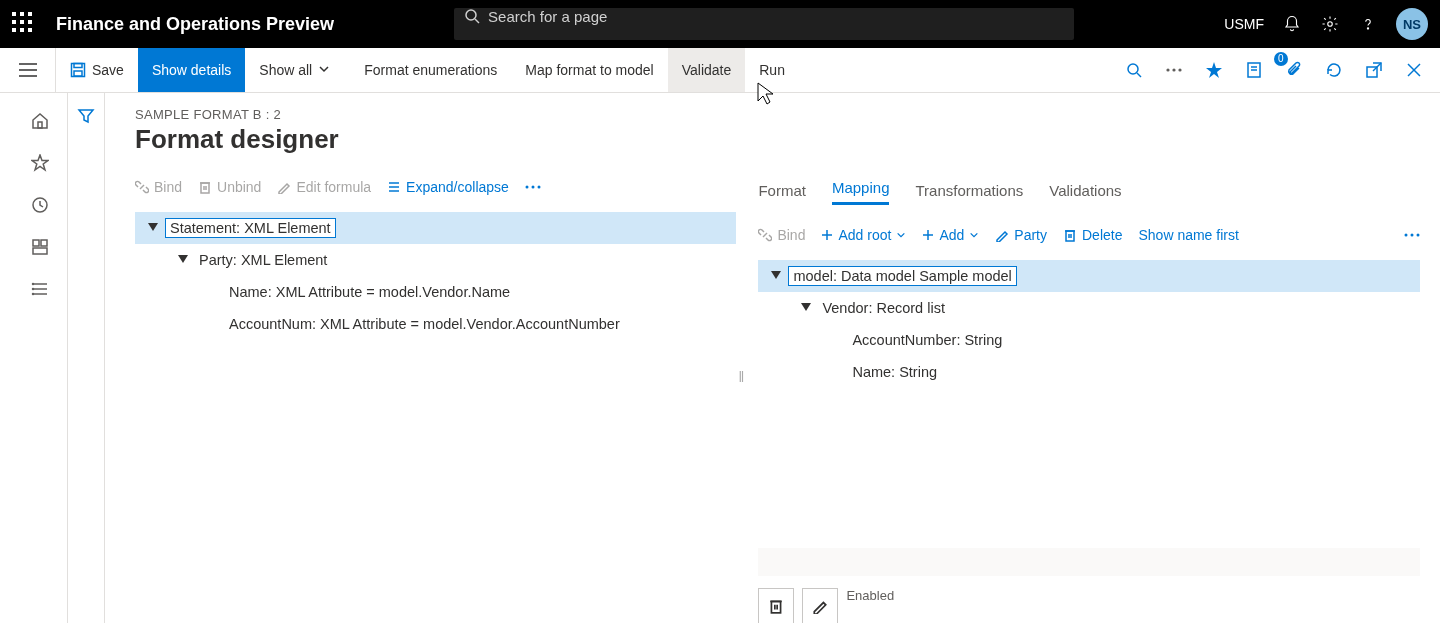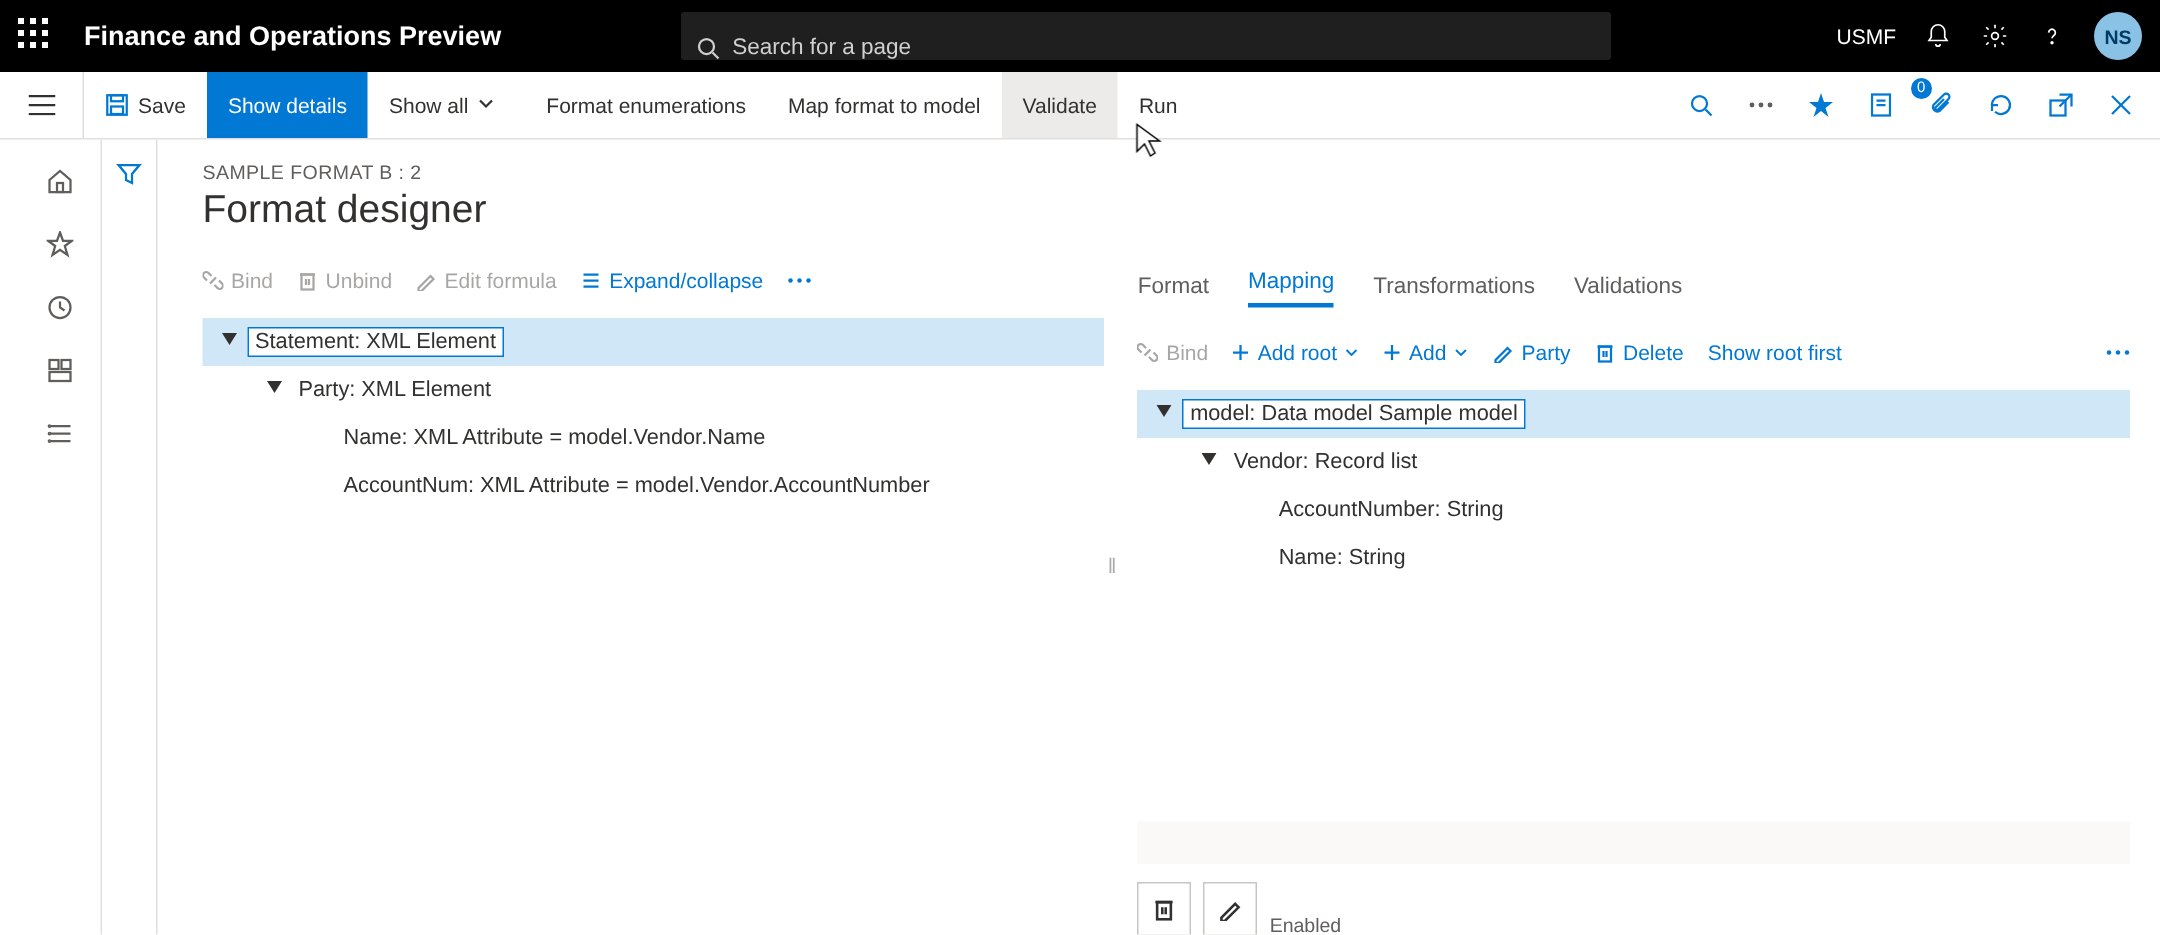--- a/index.html
+++ b/index.html
@@ -44,21 +44,21 @@
     font-weight: 600;
     flex: 0 0 auto;
   }
   .top-spacer-left { flex: 0 0 120px; }
   .searchbox {
     flex: 0 0 600px;
     height: 32px;
     background: rgba(255,255,255,0.12);
     border-radius: 2px;
     display: flex;
-    align-items: flex-end;
+    align-items: flex-start;
     color: #d0d0d0;
     padding: 0 10px;
   }
   .searchbox svg { margin-right: 8px; flex:0 0 auto; }
   .searchbox .placeholder { font-size: 15px; }
   .top-spacer { flex: 1; }
   .top-right { display: flex; align-items: center; gap: 18px; }
   .top-icon { width: 20px; height: 20px; display:flex; align-items:center; justify-content:center; cursor:pointer; }
   .legal-entity { font-size: 14px; }
   .avatar {
@@ -135,21 +135,21 @@
     padding: 14px 20px 0 30px;
     overflow: hidden;
   }
   .breadcrumb {
     font-size: 13px;
     color: var(--text-sub);
     letter-spacing: .3px;
   }
   .page-title {
     font-size: 26px;
-    font-weight: 400;
+    font-weight: 700;
     margin: 2px 0 14px 0;
   }
   .panes {
     flex:1;
     display:flex;
     min-height:0;
   }
   .pane-left { flex: 1; min-width:0; display:flex; flex-direction:column; }
   .pane-right { flex: 1.1; min-width:0; display:flex; flex-direction:column; padding-left:12px;}
   .splitter { width: 10px; display:flex; align-items:flex-start; justify-content:center; padding-top:200px; color:#aaa; cursor:col-resize; font-size:14px;}
@@ -188,21 +188,21 @@
   .tree-row .lbl {
     padding: 2px 4px;
   }
   .tree-row.selected .lbl {
     border: 1px solid var(--blue);
     background: #fff;
     padding: 1px 4px;
   }
   .right-tree-box { flex:1; overflow:auto; position:relative; }
   .footer-bar {
-    display:flex; align-items:flex-end; gap:8px;
+    display:flex; align-items:flex-start; gap:8px;
     padding-top:6px;
     margin-top:6px;
   }
   .iconbtn {
     width:34px; height:34px; border:1px solid #c8c6c4; background:#fff; display:flex; align-items:center; justify-content:center; cursor:pointer;
   }
   .stub-field {
     height:28px; background:#faf9f8; margin-top:4px;
   }
   
@@ -517,21 +517,21 @@
           </span>
           <span class="tcmd blue">
             <svg width="14" height="14" viewBox="0 0 14 14" class="stroke" style="color:var(--blue)">
                 <rect x="3" y="3" width="8" height="10"></rect>
                 <line x1="6" y1="6" x2="6" y2="10"></line>
                 <line x1="8" y1="6" x2="8" y2="10"></line>
                 <line x1="2" y1="3" x2="12" y2="3"></line>
               </svg>
             <span>Delete</span>
           </span>
-          <span class="tcmd blue">Show root first</span>
+          <span class="tcmd blue">Show name first</span>
           <span class="tcmd blue" style="margin-left:auto;">
               <svg width="16" height="4" viewBox="0 0 16 4">
                 <circle cx="2" cy="2" r="1.5" fill="currentColor"></circle>
                 <circle cx="8" cy="2" r="1.5" fill="currentColor"></circle>
                 <circle cx="14" cy="2" r="1.5" fill="currentColor"></circle>
               </svg>
             </span>
         </div>
 
         <div class="right-tree-box">

